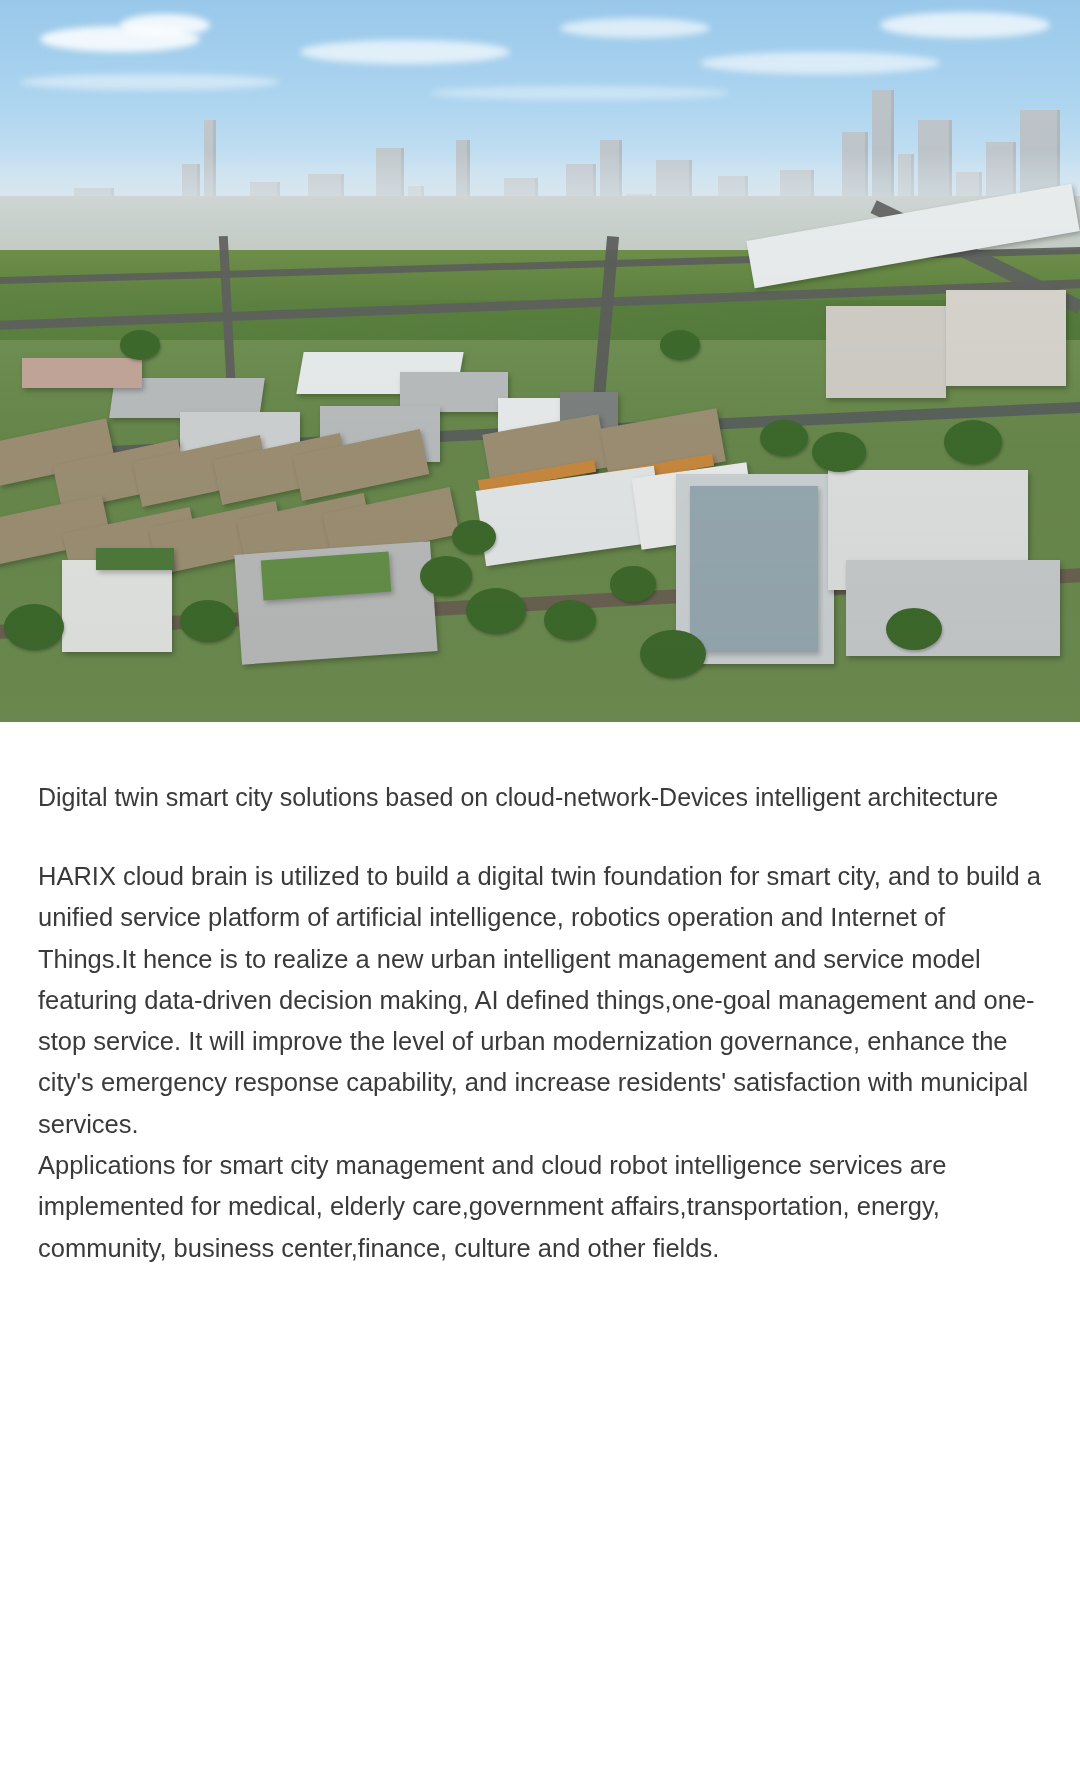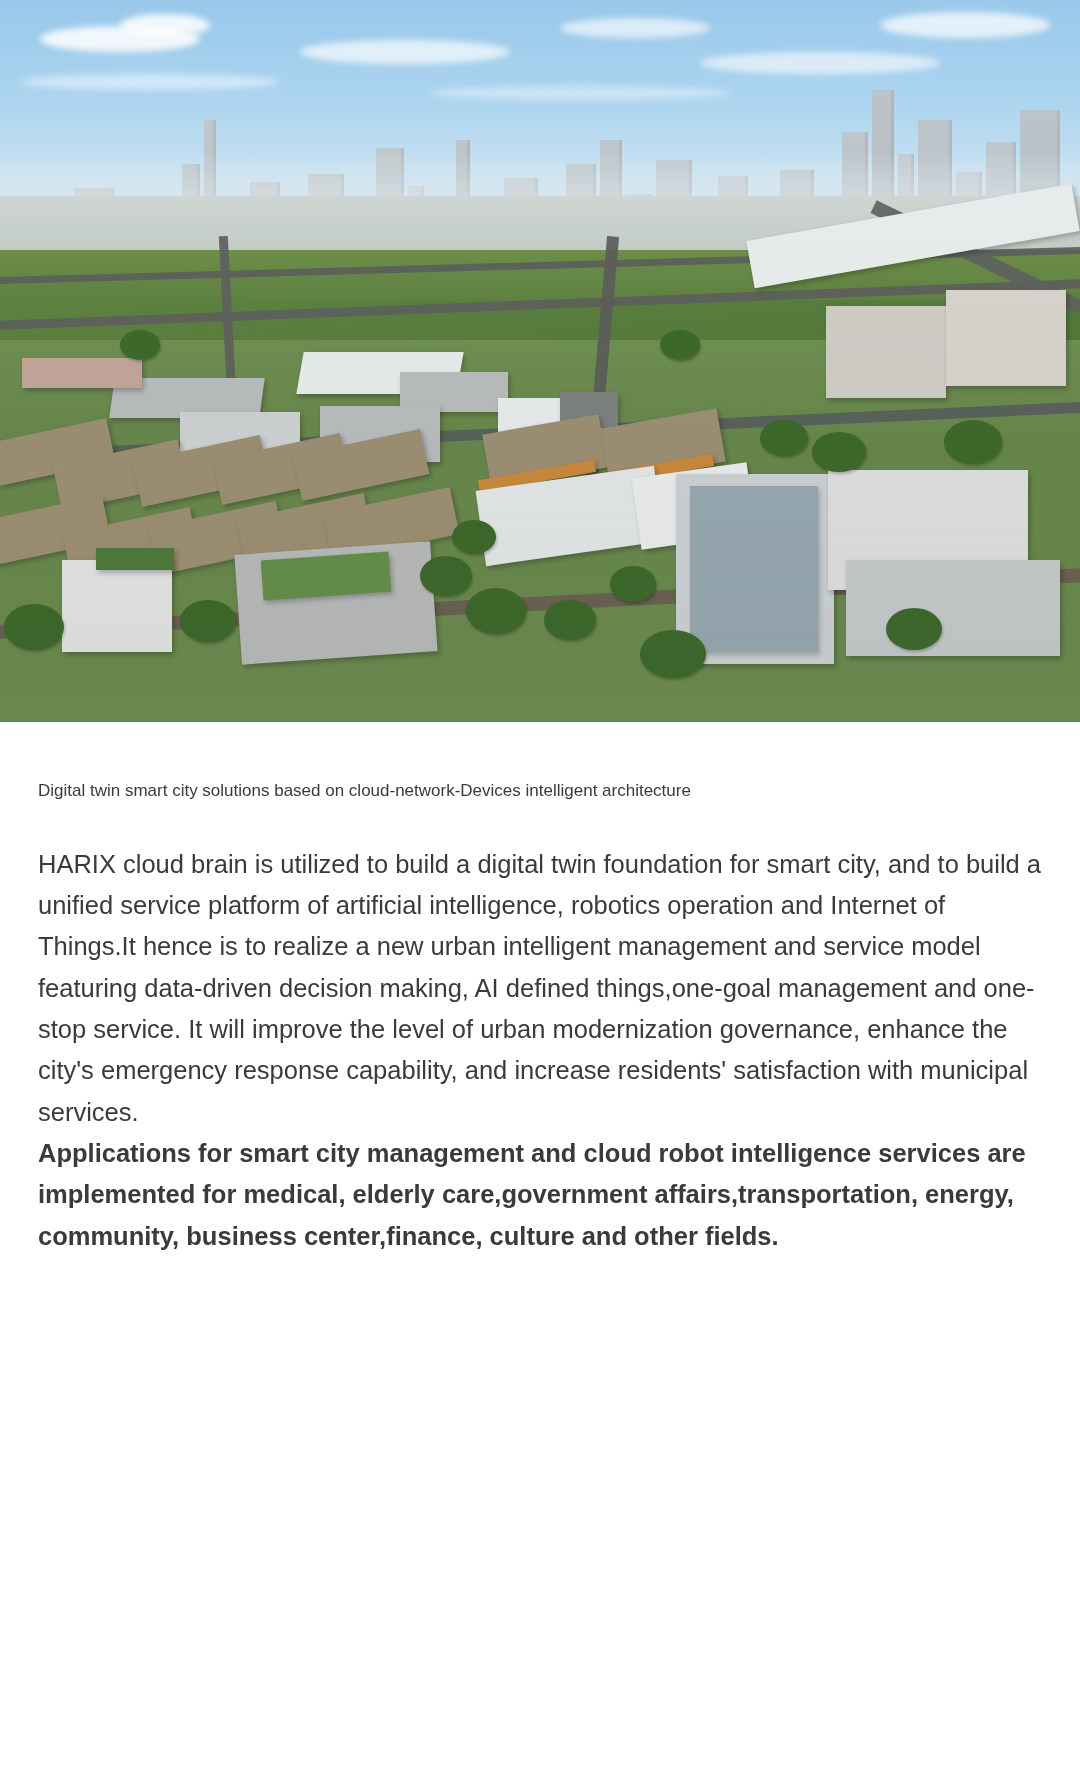--- a/index.html
+++ b/index.html
@@ -133,33 +133,32 @@
   .title {
     text-align: center;
     font-size: 52px;
     font-weight: 400;
     color: #1a1a1a;
     margin: 122px 0 0 0;
     letter-spacing: .2px;
   }
   .lead {
     margin: 56px 0 0 0;
-    font-size: 17px;
+    font-size: 25px;
     line-height: 1.52;
     color: #3a3a3a;
   }
   .body-para {
     margin: 40px 0 0 0;
     font-size: 25.5px;
     line-height: 1.62;
     color: #3a3a3a;
   }
   .body-para + .body-para {
     margin-top: 0;
-    font-weight: bold;
   }
 </style>
 </head>
 <body>
 
 <div class="hero">
   <div class="sky"></div>
 
   <div class="cloud c1"></div>
   <div class="cloud c2"></div>

